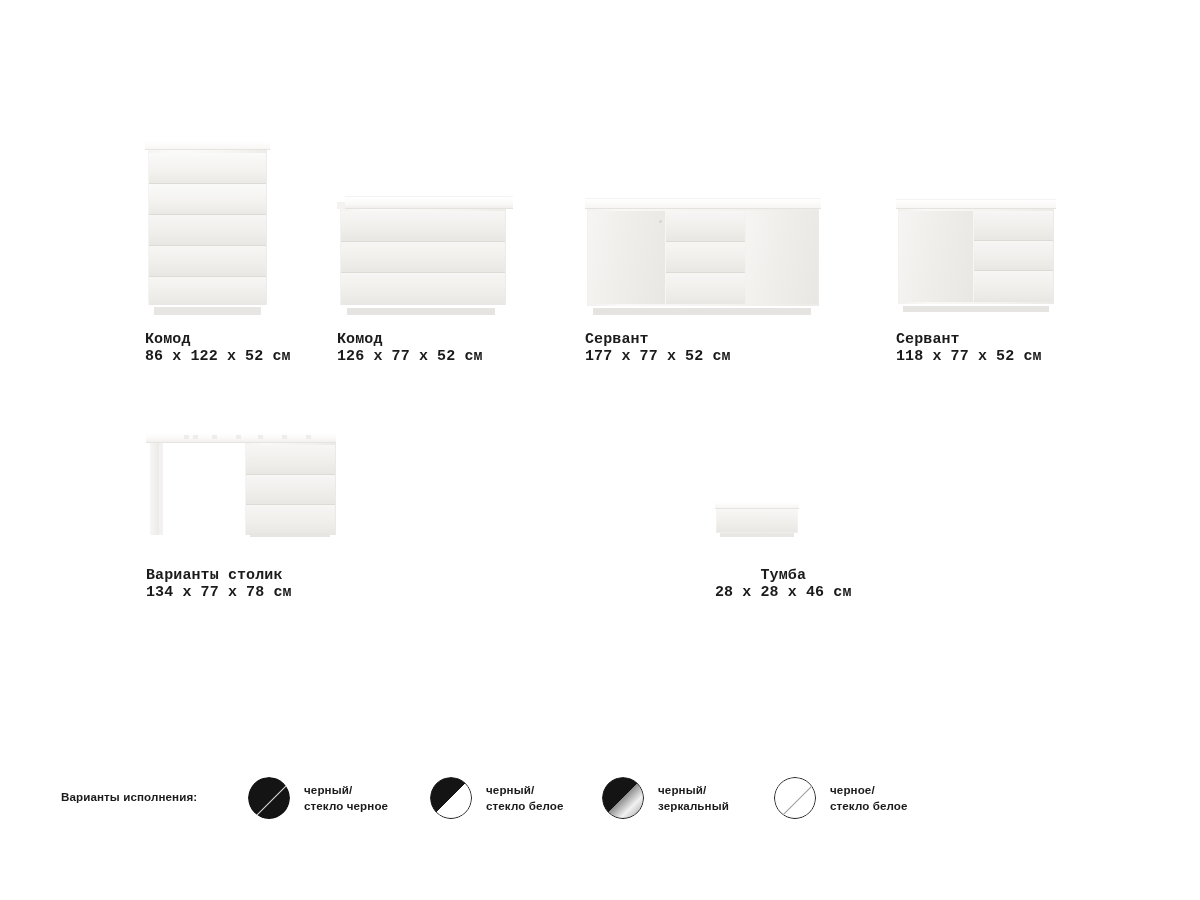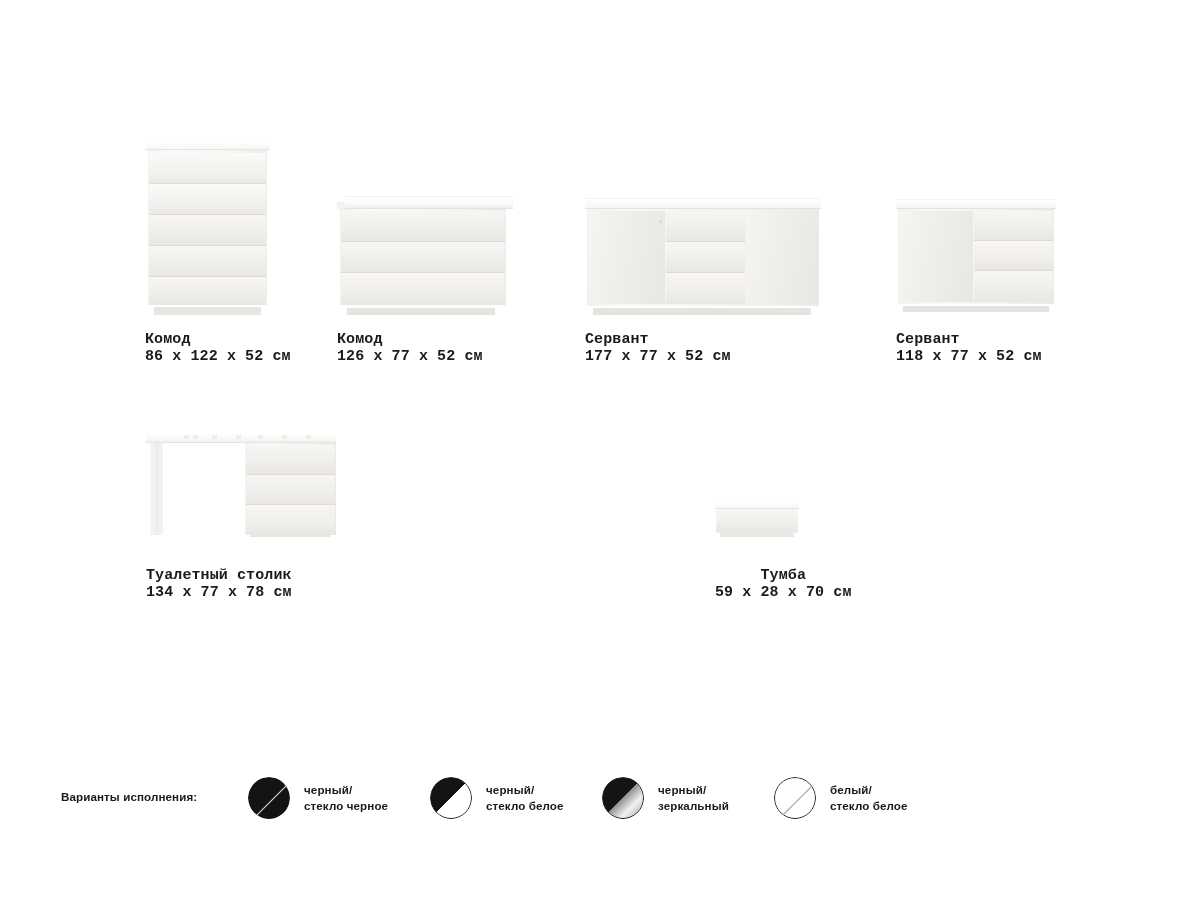--- a/index.html
+++ b/index.html
@@ -349,36 +349,36 @@
       <div class="nick" style="left:160px;"></div>
       <div class="leg"></div>
       <div class="legshadow"></div>
       <div class="ped"></div>
       <div class="drawer d d1"></div>
       <div class="drawer d d2"></div>
       <div class="drawer d d3"></div>
       <div class="pedfoot"></div>
     </div>
     <div class="caption" style="top:135px;">
-      <span class="name">Туалетный столик</span>
+      <span class="name">Варианты столик</span>
       <span class="dims">134 x 77 x 78 см</span>
     </div>
   </div>
 
 
   <div class="product" style="left:715px; top:502px;">
     <div class="art" id="item7" style="left:0; top:0;">
       <div class="top"></div>
       <div class="carcass"></div>
       <div class="drawer d"></div>
       <div class="foot"></div>
     </div>
     <div class="caption" style="top:65px;text-align:center;">
       <span class="name">Тумба</span>
-      <span class="dims">59 x 28 x 70 см</span>
+      <span class="dims">28 x 28 x 46 см</span>
     </div>
   </div>
 
 
   <div id="legend">
 
     <div class="legend-label">Варианты исполнения:</div>
 
     <div class="variant" style="left:187px;">
       <div class="swatch sw-black-black">
@@ -410,20 +410,20 @@
         <span>зеркальный</span>
       </div>
     </div>
 
     <div class="variant" style="left:713px;">
       <div class="swatch sw-white-white">
         <div class="disc"></div>
         <div class="slash"></div>
       </div>
       <div class="vtext">
-        <span>белый/</span>
+        <span>черное/</span>
         <span>стекло белое</span>
       </div>
     </div>
 
   </div>
 
 </div>
 
 </body></html>

